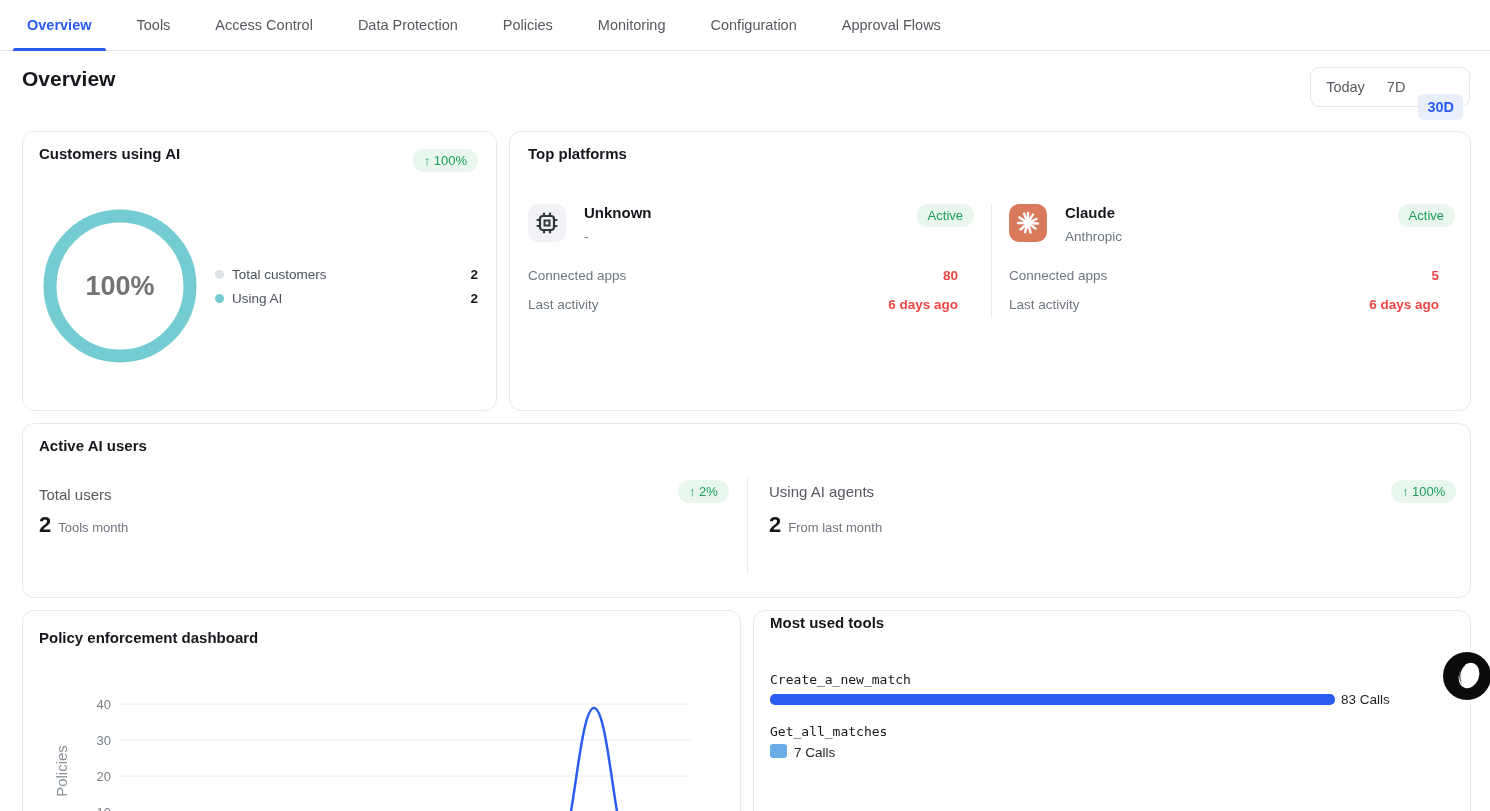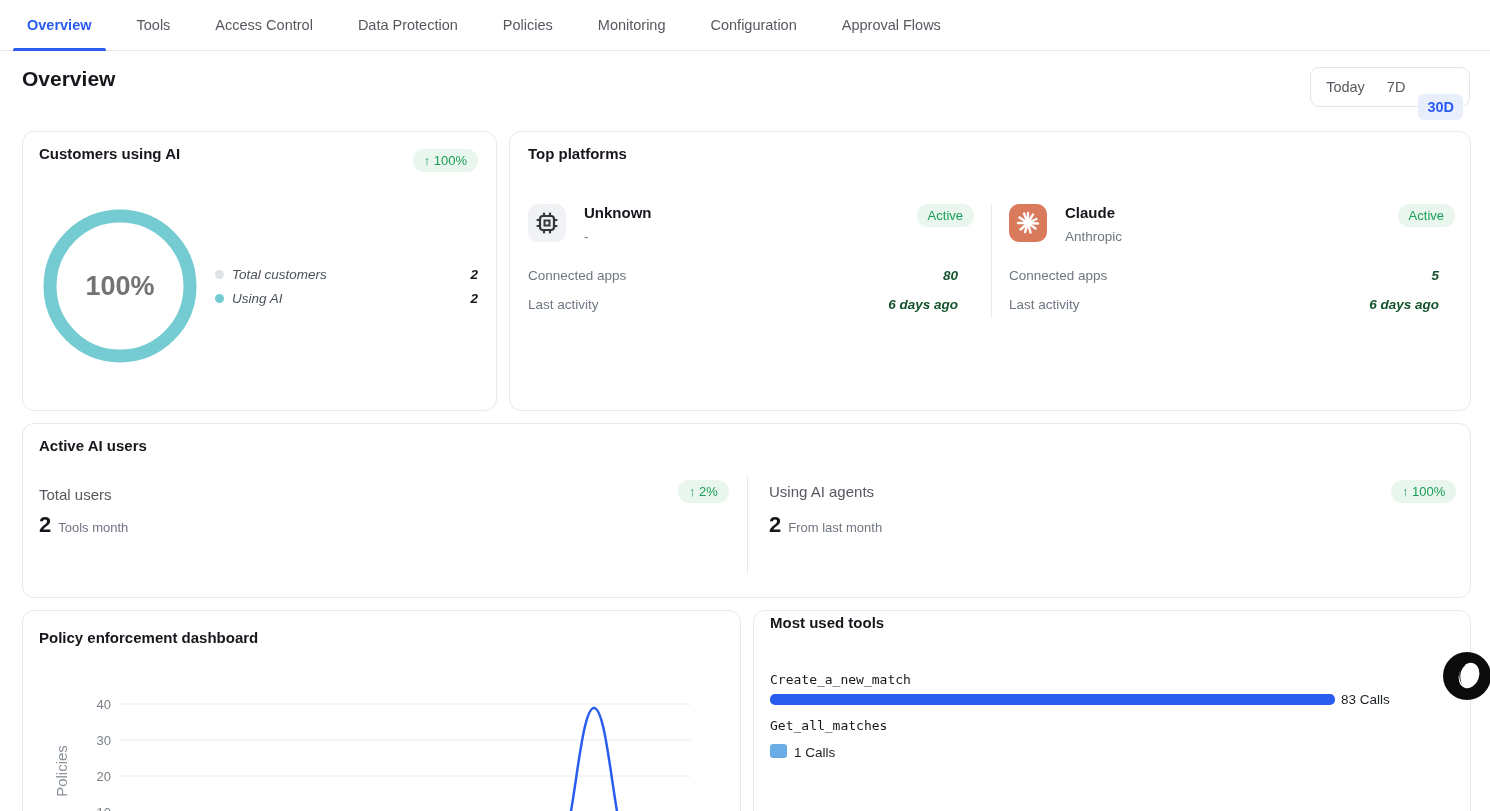--- a/index.html
+++ b/index.html
@@ -43,21 +43,21 @@
   }
   
   #card-customers { left:22px; top:131px; width:475px; height:280px; }
   #card-customers .badge-green { right:18px; top:17px; }
   .donut-wrap { position:absolute; left:19px; top:76px; width:156px; height:156px; }
   .donut-center {
     position:absolute; left:0; top:0; width:156px; height:156px;
     display:flex; align-items:center; justify-content:center;
     font-size:27px; font-weight:bold; color:#737373;
   }
-  .legend { position:absolute; left:192px; top:130px; right:18px;font-style:italic; }
+  .legend { position:absolute; left:192px; top:130px; right:18px; }
   .legend-row { display:flex; align-items:center; gap:8px; height:24px; }
   .dot { width:9px; height:9px; border-radius:50%; flex:0 0 auto; }
   .dot-gray { background:#dfe3e8; }
   .dot-teal { background:#74ccd2; }
   .legend-label { flex:1; font-size:13.5px; color:#4a5158; }
   .legend-value { font-size:13.5px; font-weight:bold; color:#16181d; }
   
   #card-platforms { left:509px; top:131px; width:962px; height:280px; }
   #card-platforms .card-title { left:18px; }
   .platform { position:absolute; top:72px; height:130px; }
@@ -67,41 +67,41 @@
   .platform-icon { position:absolute; left:0; top:0; width:38px; height:38px; border-radius:10px; display:flex; align-items:center; justify-content:center; }
   .icon-chip-bg { background:#f1f2f5; }
   .icon-claude-bg { background:#d97a5d; }
   .platform-name { position:absolute; left:56px; top:0; font-size:15px; font-weight:bold; color:#15171c; }
   .platform-vendor { position:absolute; left:56px; top:25px; font-size:13.5px; color:#6f7680; }
   .platform .badge-green { right:0; top:0; }
   .platform-row { position:absolute; left:0; right:16px; display:flex; justify-content:space-between; }
   .platform-row.r1 { top:64px; }
   .platform-row.r2 { top:93px; }
   .platform-row .lbl { font-size:13.5px; color:#6f7680; }
-  .platform-row .val { font-size:13.5px; font-weight:bold; color:#14532d;font-style:italic; }
+  .platform-row .val { font-size:13.5px; font-weight:bold; color:#ef4444; }
   
   #card-active-users { left:22px; top:423px; width:1449px; height:175px;padding-left:46px; }
   .metric-divider { position:absolute; left:724px; top:52px; width:1px; height:98px; background:#e8eaee; }
   .metric-label { position:absolute; font-size:15px; color:#55595f; }
   .metric-value-row { position:absolute; display:flex; align-items:baseline; gap:7px; }
   .metric-value { font-size:22px; font-weight:bold; color:#15171c; }
   .metric-caption { font-size:13px; color:#6f7680; }
   
   #card-policy { left:22px; top:610px; width:719px; height:270px; }
   #card-policy .card-title { top:18px; }
   .chart-svg { position:absolute; left:22px; top:50px; }
   
   #card-tools { left:753px; top:610px; width:718px; height:270px; }
   #card-tools .card-title { top:3px; }
   .tool-name {
     position:absolute; left:16px;
     font-family:"DejaVu Sans Mono", monospace; font-size:13px; color:#16181d;
   }
   .tool-name.t1 { top:61px; }
-  .tool-name.t2 { top:107px; }
+  .tool-name.t2 { top:113px; }
   .bar-main { position:absolute; left:16px; top:83px; width:565px; height:11px; border-radius:5px; background:#2a5cf0; }
   .bar-calls { position:absolute; font-size:13.5px; color:#1d2025; }
   .calls-1 { left:587px; top:81px; }
   .bar-small { position:absolute; left:16px; top:133px; width:17px; height:14px; border-radius:3px; background:#6aace6; }
   .calls-2 { left:40px; top:134px; }
   
   .chat-widget {
     position:absolute; left:1443px; top:652px; width:48px; height:48px;
     border-radius:50%; cursor:pointer;
   }
@@ -256,21 +256,21 @@
 
 <section class="card" id="card-tools">
   <div class="card-title">Most used tools</div>
 
   <div class="tool-name t1">Create_a_new_match</div>
   <div class="bar-main"></div>
   <div class="bar-calls calls-1">83 Calls</div>
 
   <div class="tool-name t2">Get_all_matches</div>
   <div class="bar-small"></div>
-  <div class="bar-calls calls-2">1 Calls</div>
+  <div class="bar-calls calls-2">7 Calls</div>
 </section>
 
 <div class="chat-widget">
   <svg width="48" height="48" viewBox="0 0 48 48">
     <circle cx="24" cy="24" r="24" fill="#0b0b0b"></circle>
     <ellipse cx="26" cy="23.5" rx="10" ry="13" fill="#ffffff" transform="rotate(20 26 23.5)"></ellipse>
     <path d="M21 12.5 C15.5 16.5 14.5 26 19.5 33 C16 26.5 16.5 18 22.5 13 Z" fill="#0b0b0b"></path>
   </svg>
 </div>
 

